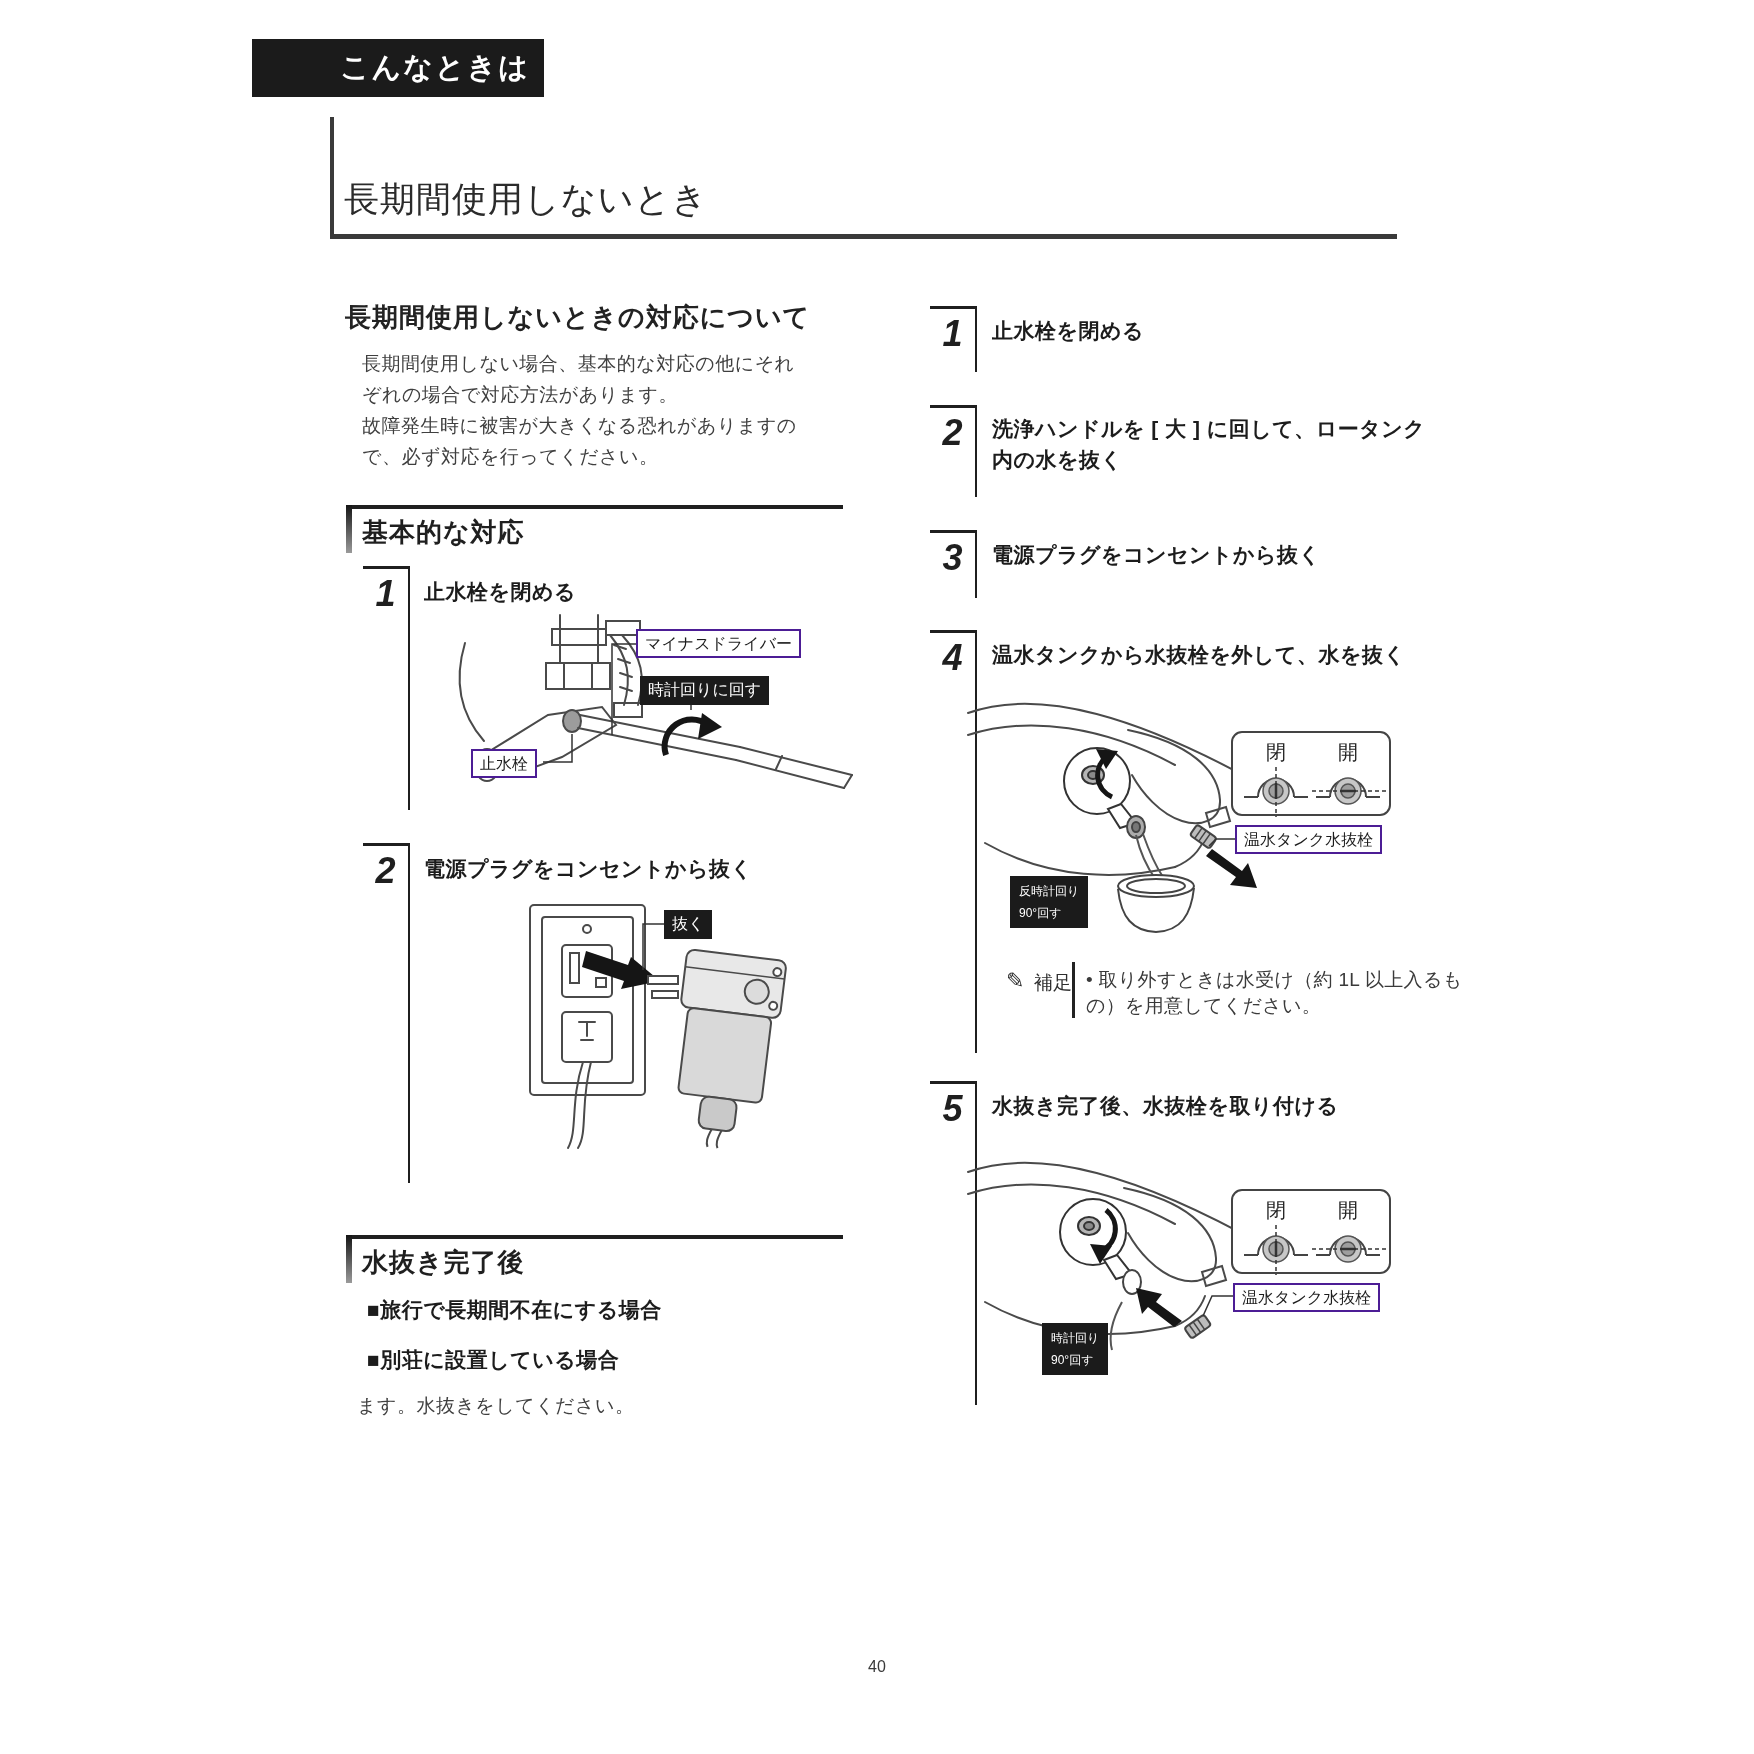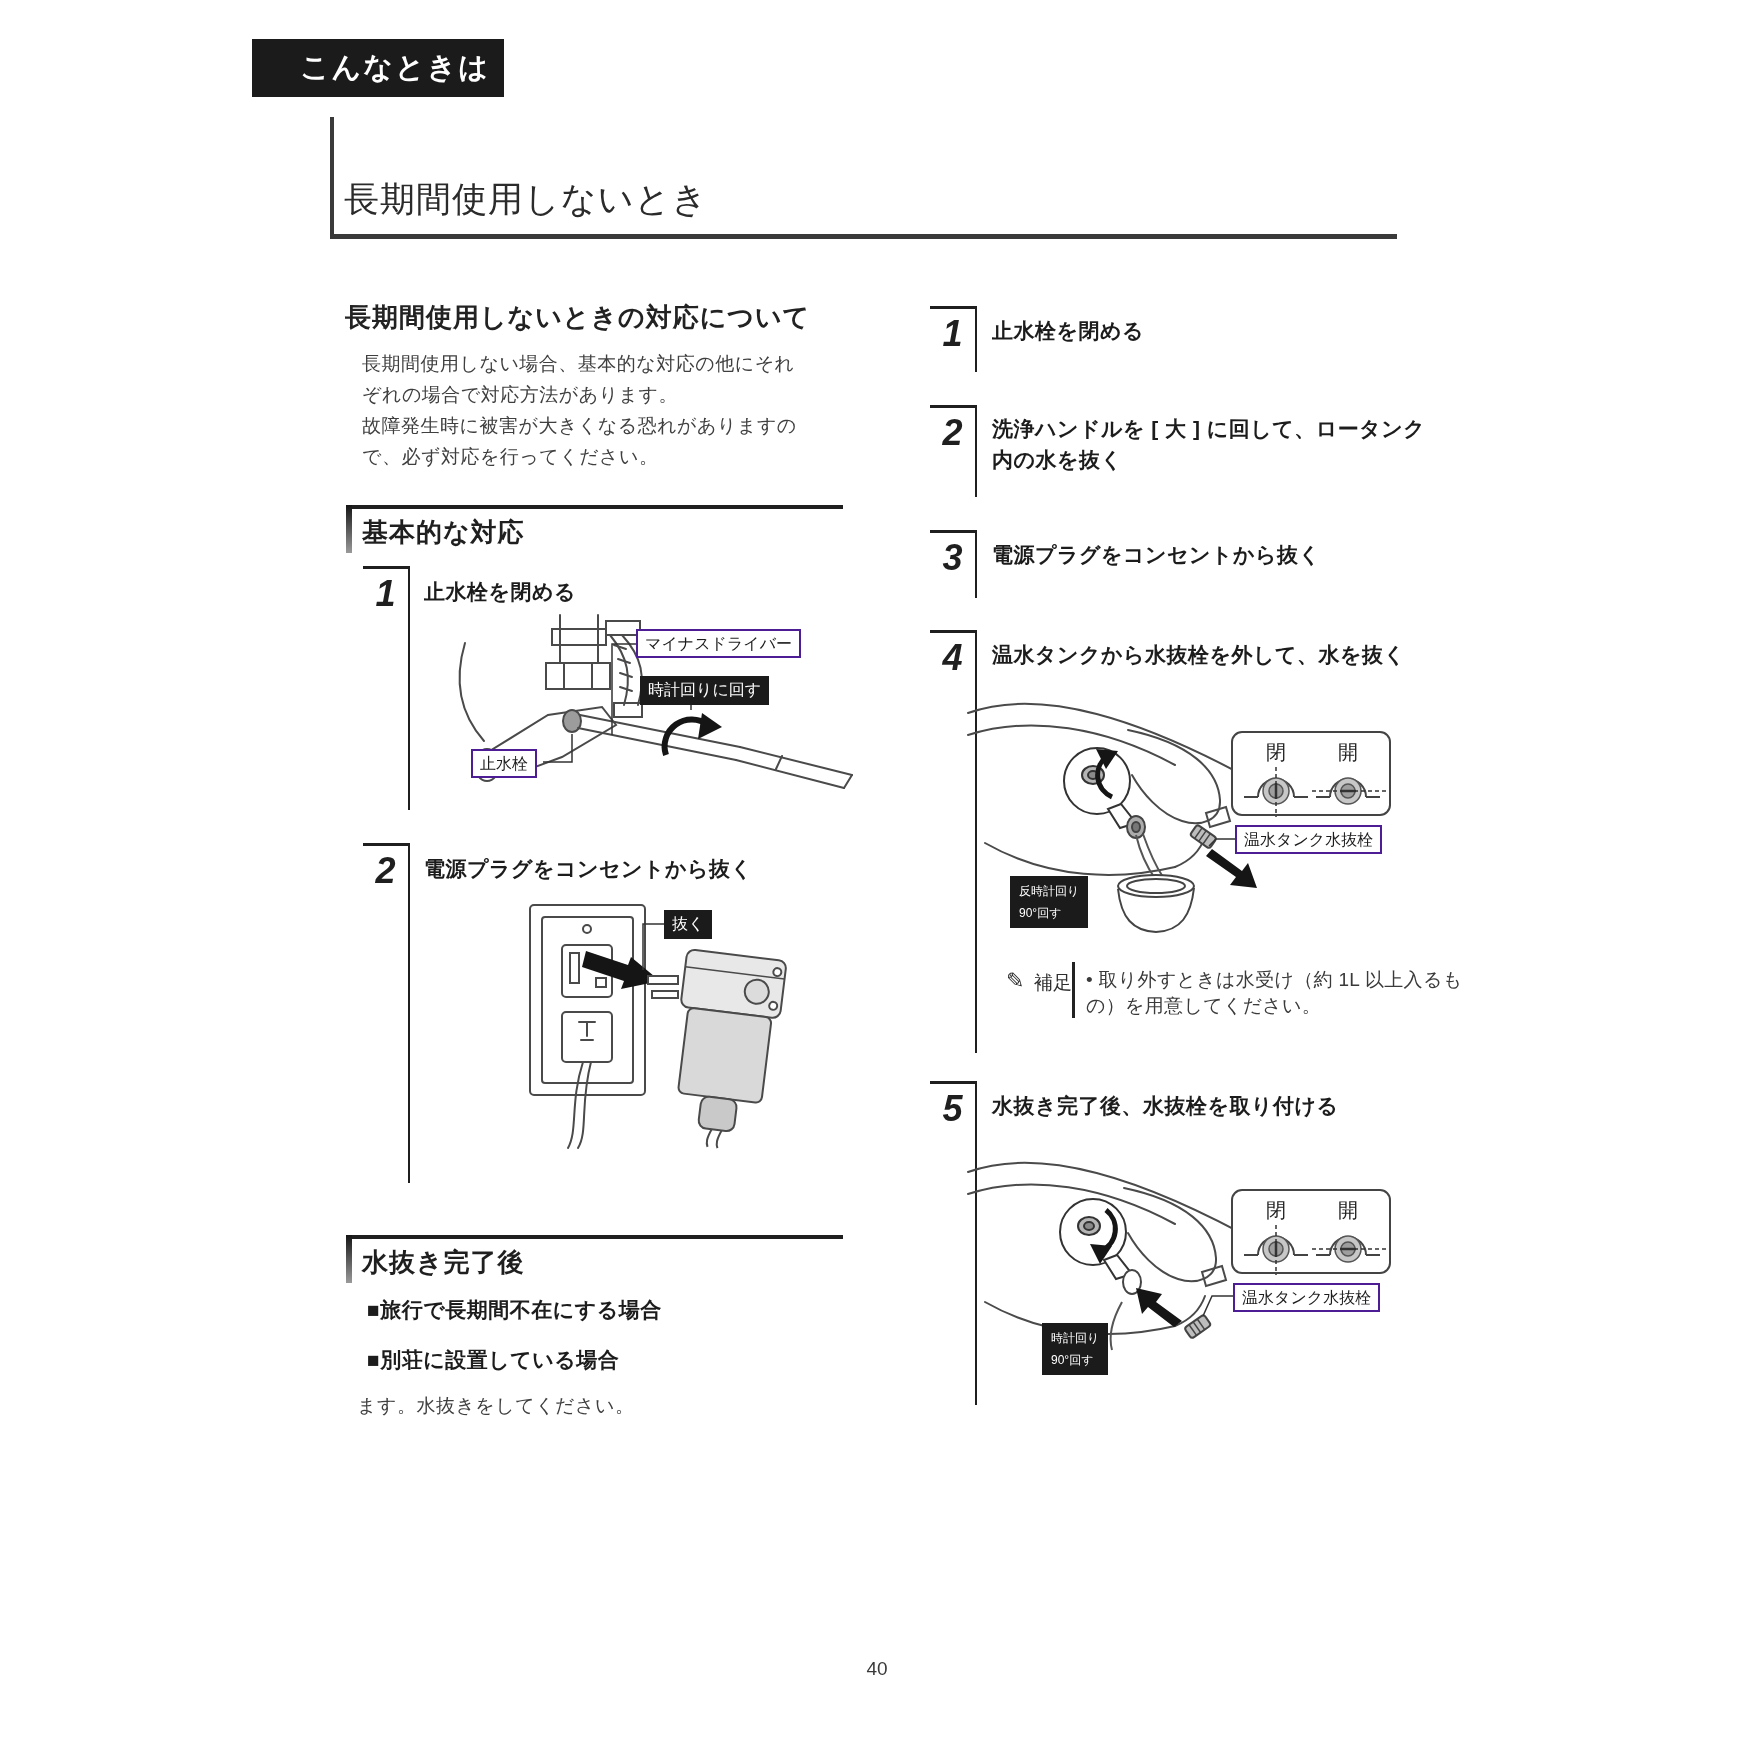--- a/index.html
+++ b/index.html
@@ -32,28 +32,28 @@
     font-size:16px;padding:3px 7px;white-space:nowrap;line-height:1.2;
   }
   .blacklabel{
     background:#1b1b1b;color:#fff;font-size:16px;padding:4px 8px;white-space:nowrap;line-height:1.3;
   }
   .blacklabel2{
     background:#1b1b1b;color:#fff;font-size:12px;padding:4px 9px;white-space:nowrap;line-height:22px;
   }
   .noteline{font-size:19px;color:#3a3a3a;line-height:26px;letter-spacing:0.3px;}
   .notelabel{font-size:19px;color:#2e2e2e;}
-  .pagenum{font-size:19px;color:#3a3a3a;text-align:center;}
+  .pagenum{font-size:16px;color:#3a3a3a;text-align:center;}
   svg{position:absolute;overflow:visible;}
   svg text{font-family:"Liberation Sans","DejaVu Sans",sans-serif;}
 </style>
 </head>
 <body>
 
-<div class="abs tagbox" style="left:252px;top:39px;width:252px;height:58px;">
+<div class="abs tagbox" style="left:252px;top:39px;width:292px;height:58px;">
   <span>こんなときは</span>
 </div>
 
 <div class="abs vrule" style="left:330px;top:117px;width:4px;height:119px;"></div>
 <div class="abs pagetitle" style="left:344px;top:176px;">長期間使用しないとき</div>
 <div class="abs hrule" style="left:330px;top:234px;width:1067px;height:5px;"></div>
 
 <div class="abs h2" style="left:345px;top:300px;">長期間使用しないときの対応について</div>
 
 <div class="abs" style="left:362px;top:348px;">

